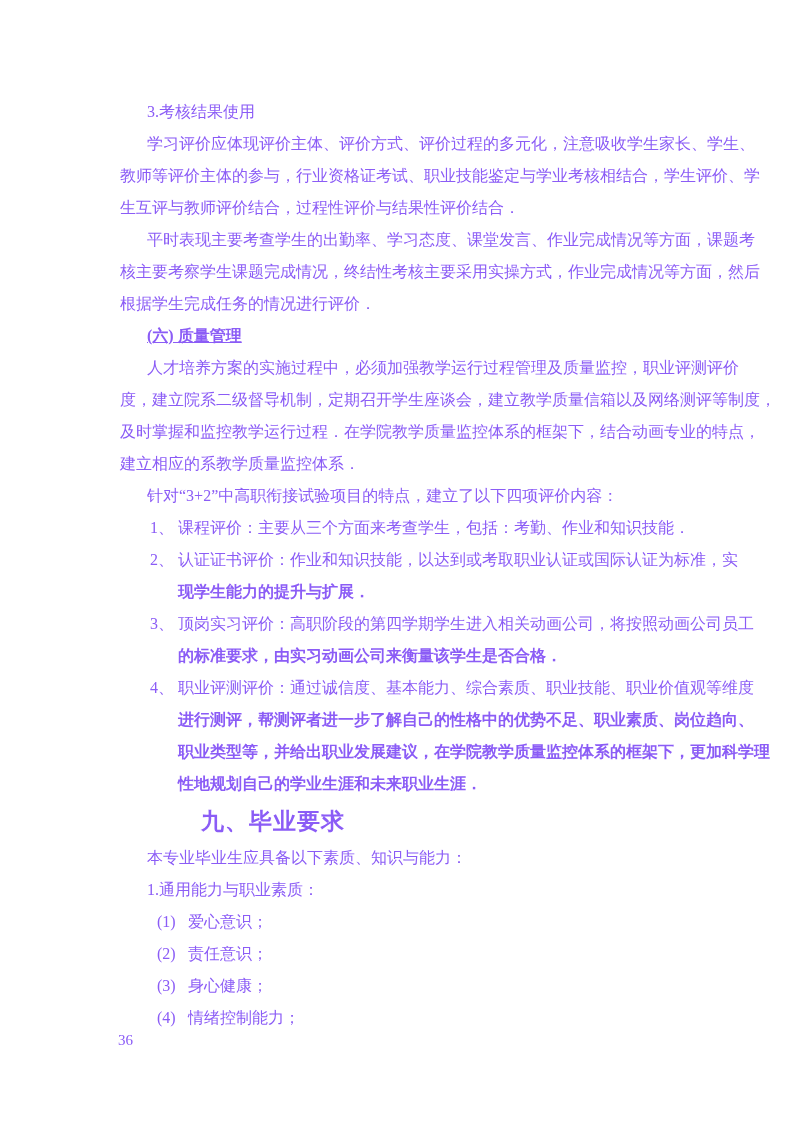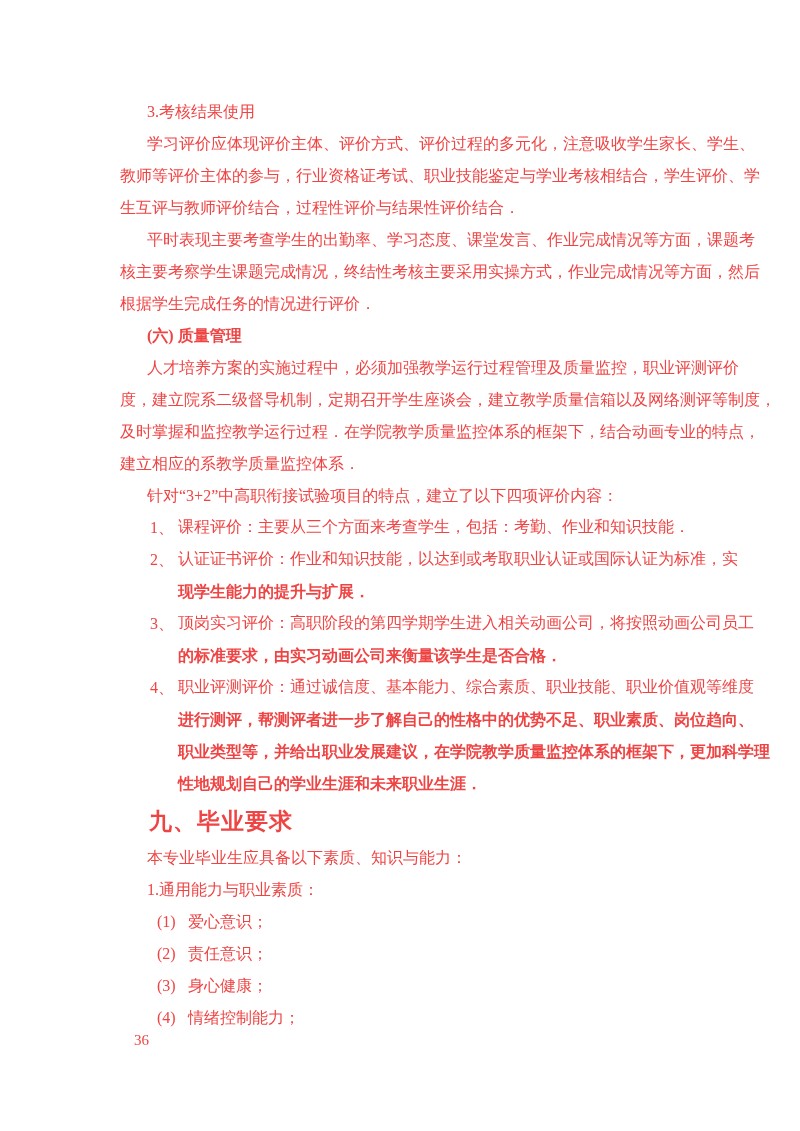--- a/index.html
+++ b/index.html
@@ -2,45 +2,45 @@
 <html><head>
 <meta charset="utf-8">
 <style>
   html,body{margin:0;padding:0;background:#e8e8e8;}
   .page{
     position:relative;
     width:800px;height:1131px;
     margin:0 auto;
     background:#ffffff;
     font-family:"Liberation Serif","DejaVu Serif",serif;
-    color:#ef4444;
+    color:#8b5cf6;
     overflow:hidden;
   }
   .content{position:absolute;left:120px;top:96px;width:565px;}
   .ln{font-size:16px;line-height:32px;min-height:32px;white-space:nowrap;}
   .first{text-indent:27px;}
-  .bold{font-weight:bold;}
+  .bold{font-weight:bold;text-decoration:underline;}
   .li{display:flex;}
   .li .num{flex:none;margin-left:30px;width:28px;}
-  .li .txt{flex:none;font-family:Liberation Mono, monospace;}
+  .li .txt{flex:none;}
   .licont{margin-left:58px;font-weight:bold;}
   .pli{display:flex;}
   .pli .num{flex:none;margin-left:37px;width:31px;}
   .chapter{
     font-family:"Liberation Sans","DejaVu Sans",sans-serif;
     font-weight:bold;
     font-size:23px;
     line-height:34px;
-    margin:4px 0 4px 29px;
+    margin:4px 0 4px 81px;
     letter-spacing:1px;
     white-space:nowrap;
   }
   .pagenum{
     position:absolute;left:118px;top:1031px;
-    font-size:15px;line-height:18px;margin-left:16px;
+    font-size:15px;line-height:18px;
   }
 </style>
 </head>
 <body>
 
 <div class="page">
   <div class="content">
 
     <div class="ln first">3.考核结果使用</div>
     <div class="ln first">学习评价应体现评价主体、评价方式、评价过程的多元化，注意吸收学生家长、学生、</div>

